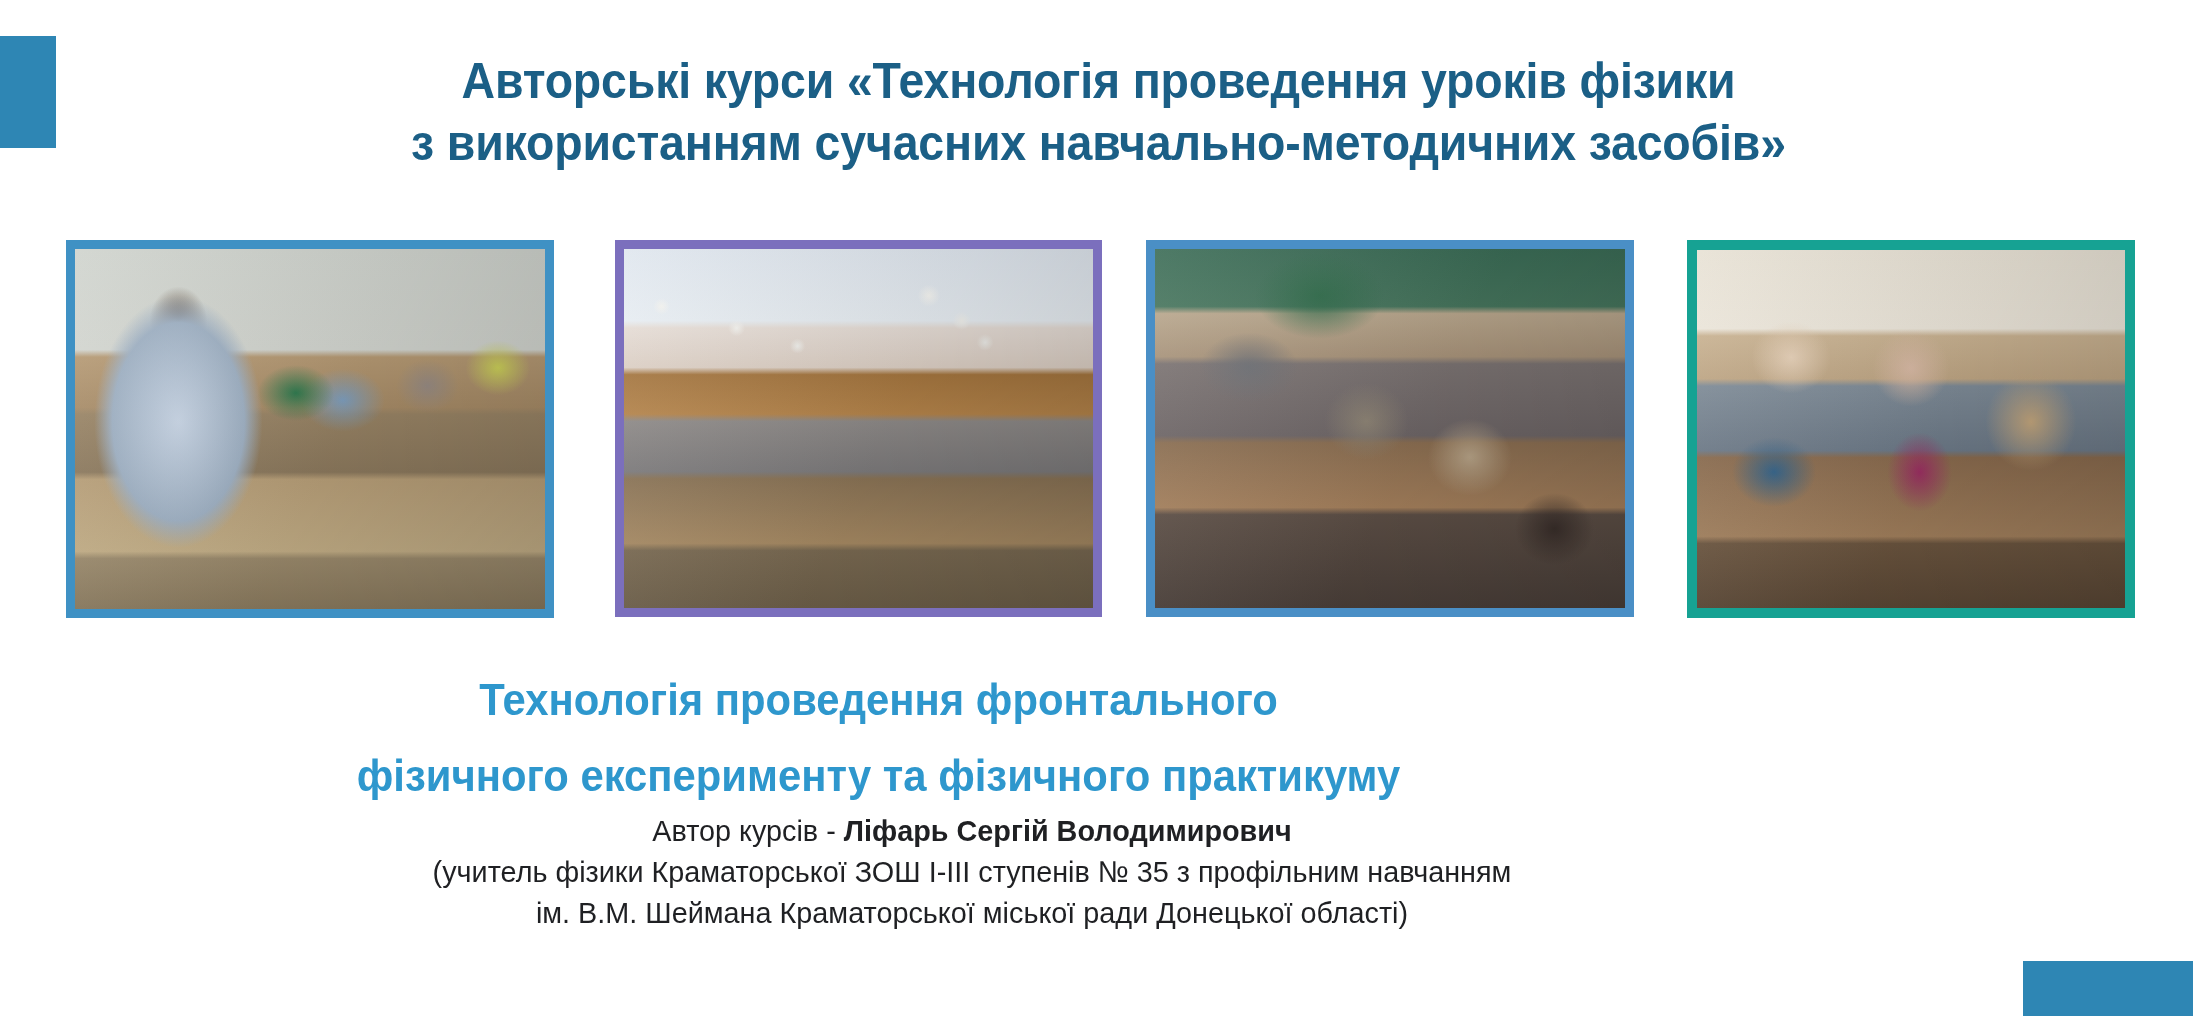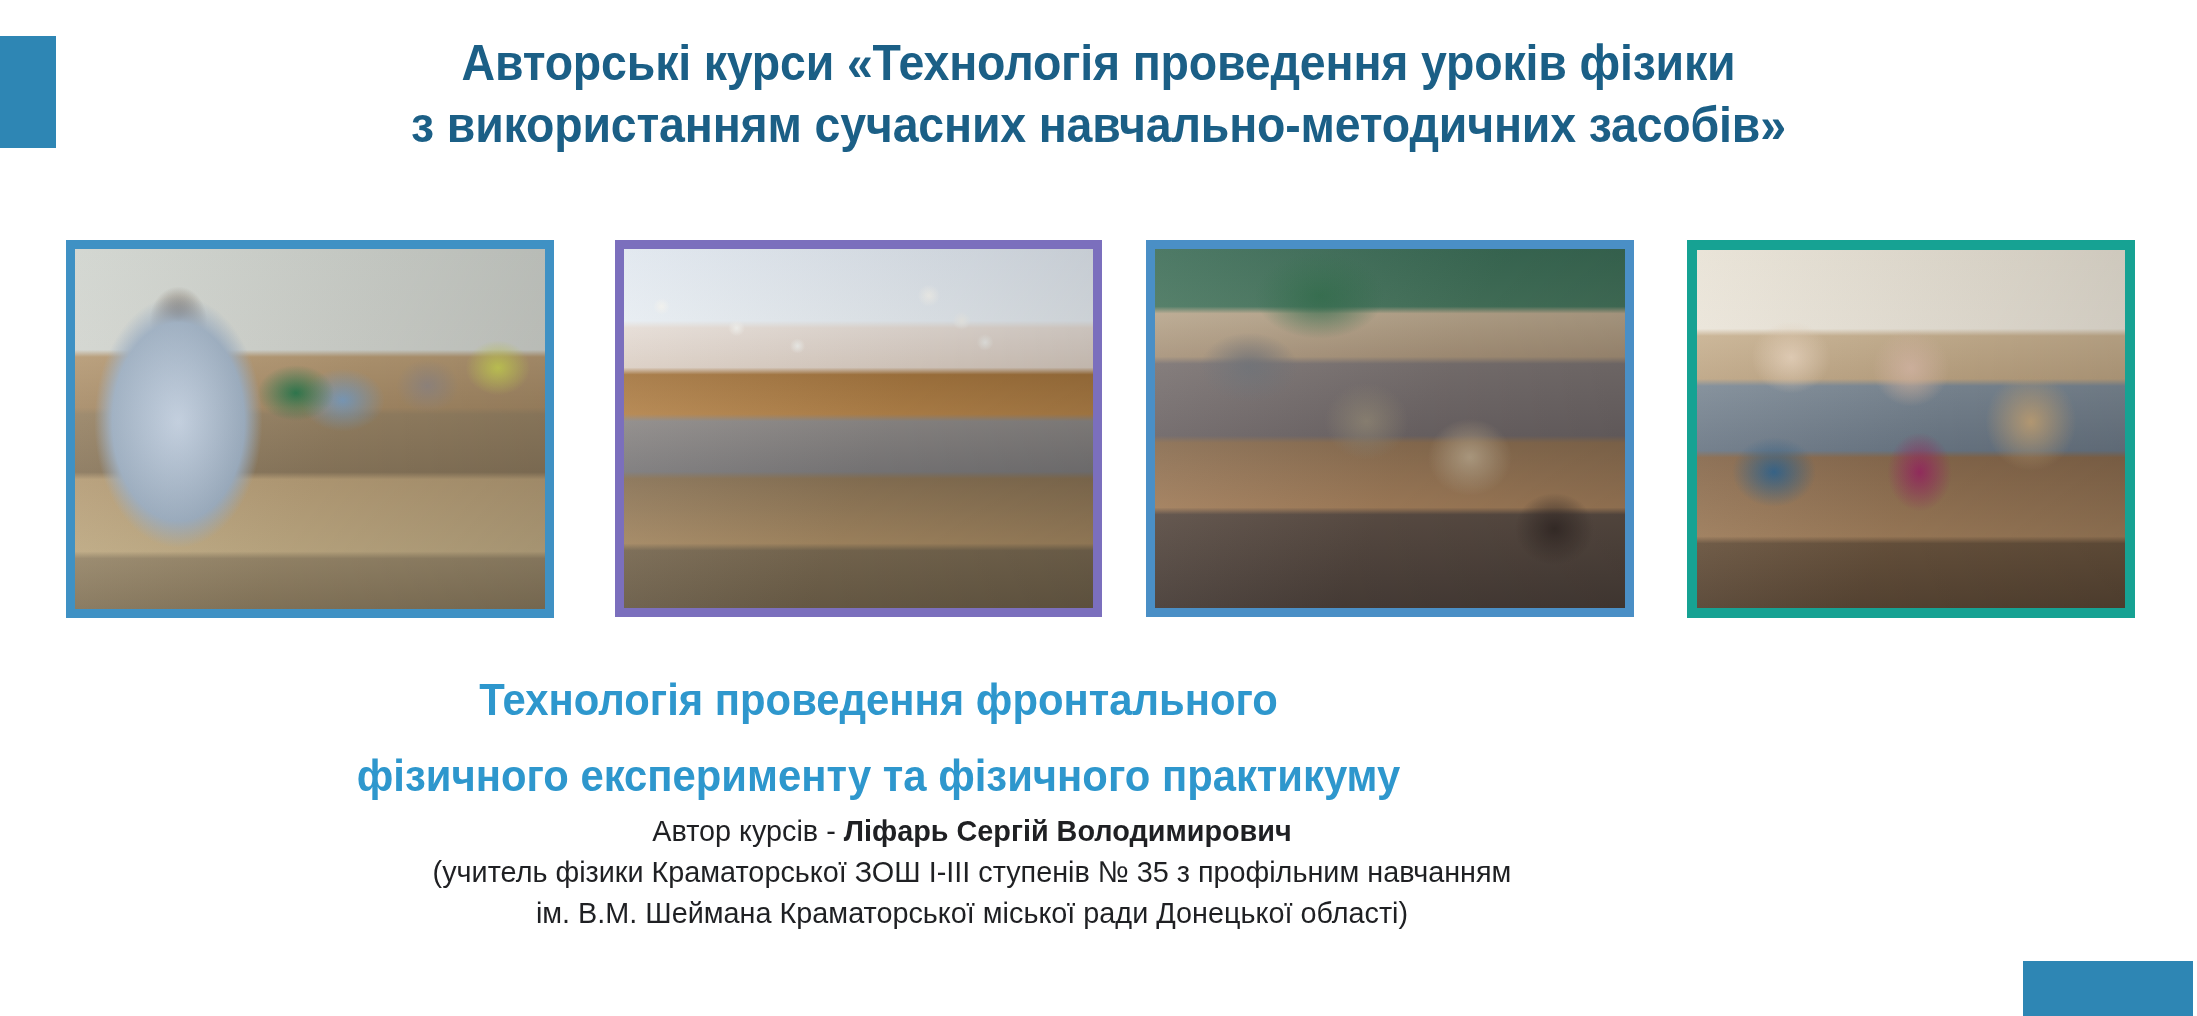--- a/index.html
+++ b/index.html
@@ -6,21 +6,21 @@
   body{
     width:2197px;height:1016px;position:relative;overflow:hidden;
     font-family:"Liberation Sans","DejaVu Sans",sans-serif;
     background:#ffffff;
   }
   
   .deco-tl{position:absolute;left:0;top:36px;width:56px;height:112px;background:#2e86b4;}
   .deco-br{position:absolute;left:2023px;top:961px;width:170px;height:55px;background:#2e86b4;}
 
   
-  .title-wrap{position:absolute;left:0;top:32px;width:2197px;text-align:center;}
+  .title-wrap{position:absolute;left:0;top:50px;width:2197px;text-align:center;}
   .title-line{
     display:block;
     font-family:"Liberation Sans","DejaVu Sans",sans-serif;
     font-weight:bold;
     font-size:50px;
     line-height:62px;
     letter-spacing:-0.2px;
     color:#1b5f86;
     white-space:nowrap;
     transform:scaleX(0.93);

